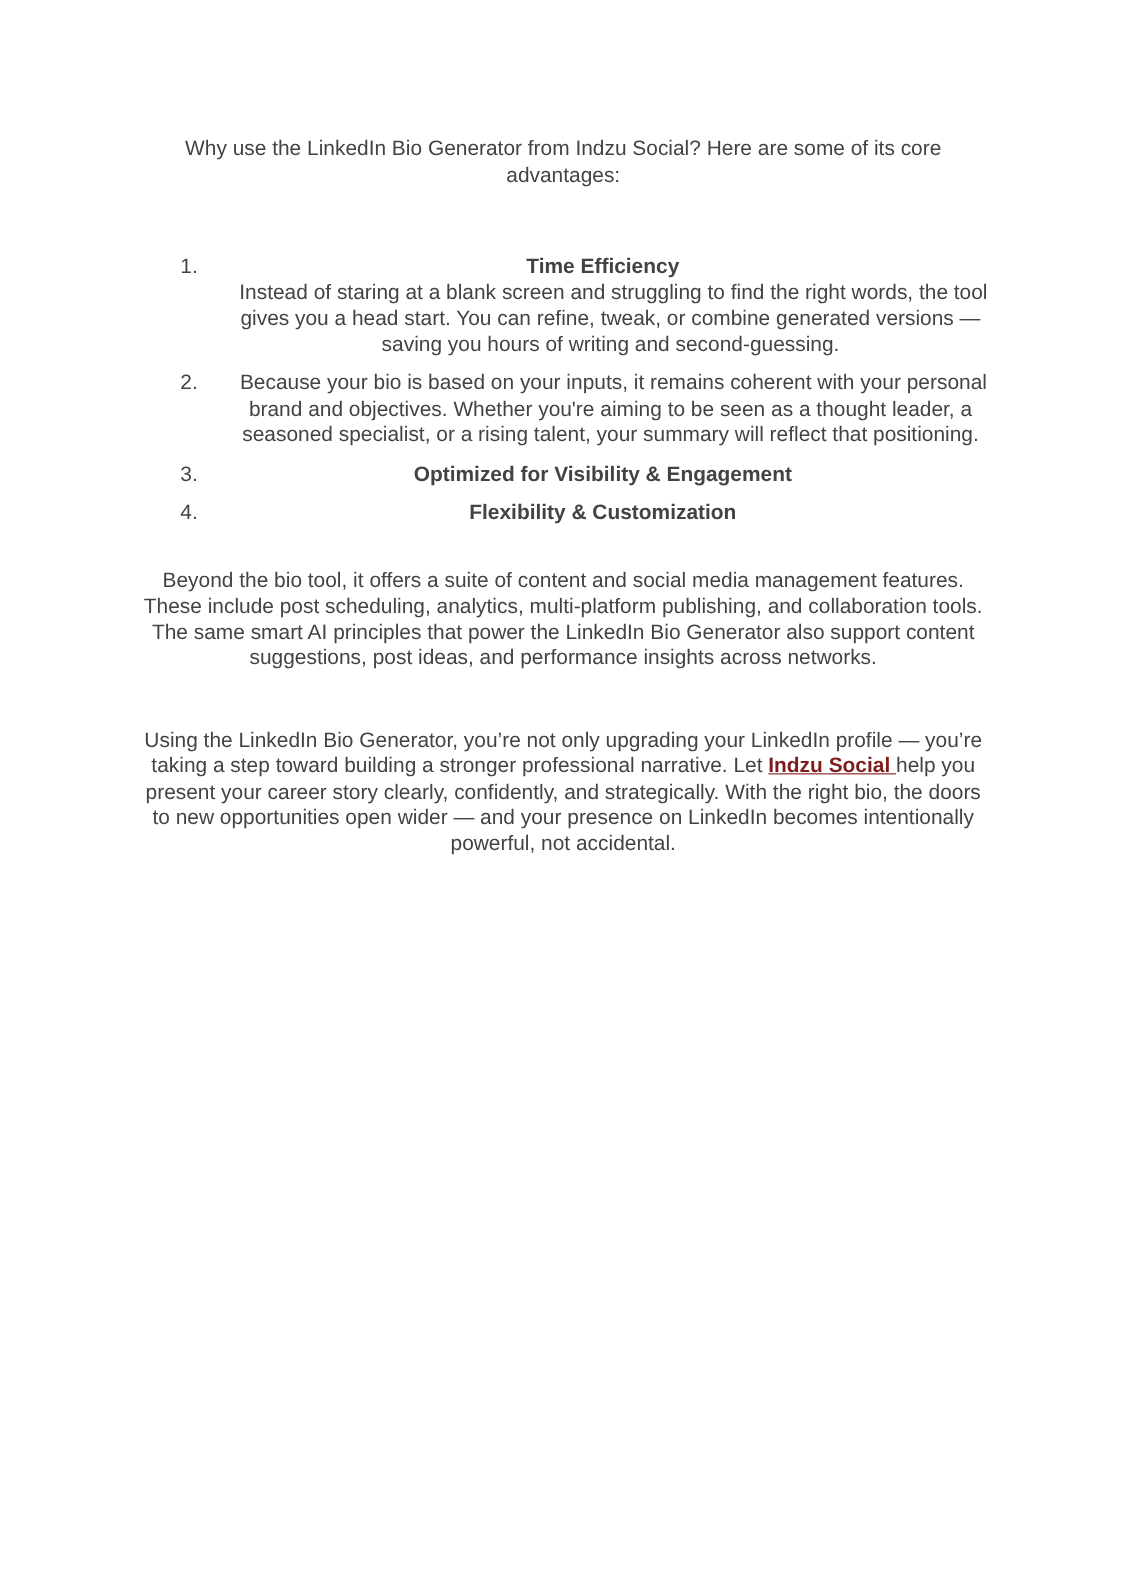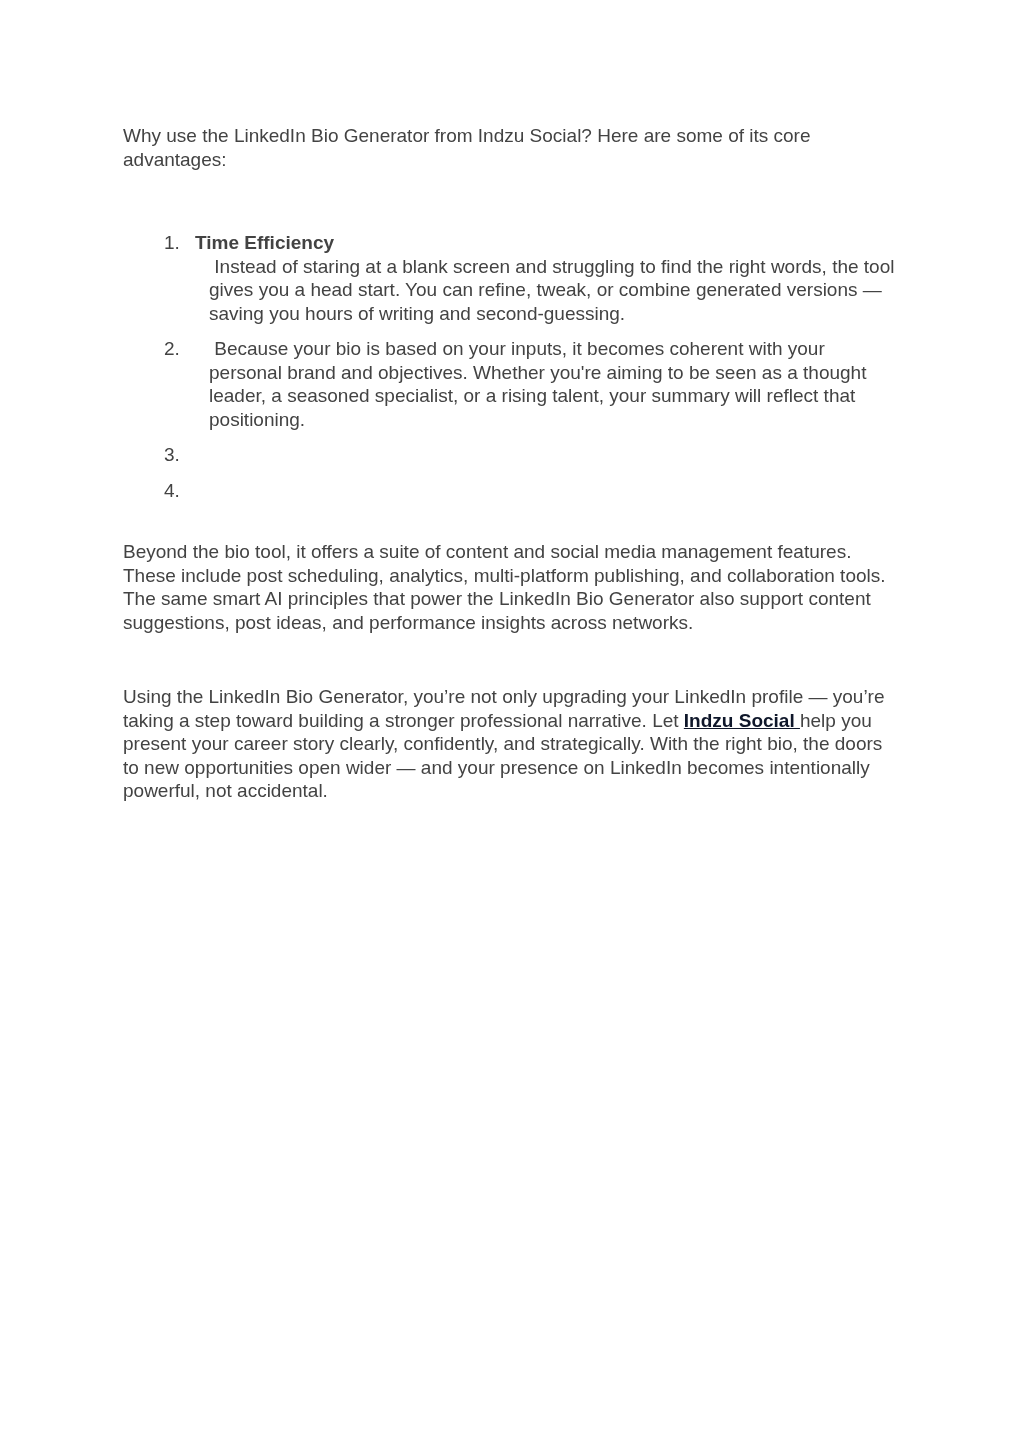--- a/index.html
+++ b/index.html
@@ -1,15 +1,15 @@
 <!DOCTYPE html>
 <html><head>
 <meta charset="utf-8">
 <style>
-  * { box-sizing: border-box; }
+  * { box-sizing: border-box; text-align: center; }
   html, body {
     margin: 0;
     padding: 0;
     background: #ffffff;
   }
   body {
     width: 1024px;
     height: 1446px;
     overflow: hidden;
     font-family: "Liberation Sans", sans-serif;
@@ -43,44 +43,46 @@
     white-space: pre-wrap;
     margin-left: 24px;
   }
   .beyond {
     margin: 38px 0 0 0;
   }
   .closing {
     margin: 51px 0 0 0;
   }
   a.doc-link {
-    color: #0f172a;
+    color: #7f1d1d;
     font-weight: bold;
     text-decoration: underline;
     cursor: pointer;
   }
 </style>
 </head>
 <body>
 
 <div class="page">
 
   <p class="intro">Why use the LinkedIn Bio Generator from Indzu Social? Here are some of its core advantages:</p>
 
   <ol class="advantages">
     <li>
       <div class="li-title">Time Efficiency</div>
       <div class="li-body"> Instead of staring at a blank screen and struggling to find the right words, the tool gives you a head start. You can refine, tweak, or combine generated versions — saving you hours of writing and second-guessing.</div>
     </li>
     <li>
-      <div class="li-body"> Because your bio is based on your inputs, it becomes coherent with your personal brand and objectives. Whether you're aiming to be seen as a thought leader, a seasoned specialist, or a rising talent, your summary will reflect that positioning.</div>
+      <div class="li-body"> Because your bio is based on your inputs, it remains coherent with your personal brand and objectives. Whether you're aiming to be seen as a thought leader, a seasoned specialist, or a rising talent, your summary will reflect that positioning.</div>
     </li>
     <li>
+      <div class="li-title">Optimized for Visibility &amp; Engagement</div>
     </li>
     <li>
+      <div class="li-title">Flexibility &amp; Customization</div>
     </li>
   </ol>
 
   <p class="beyond">Beyond the bio tool, it offers a suite of content and social media management features. These include post scheduling, analytics, multi-platform publishing, and collaboration tools. The same smart AI principles that power the LinkedIn Bio Generator also support content suggestions, post ideas, and performance insights across networks.</p>
 
   <p class="closing"><span>Using the LinkedIn Bio Generator, you’re not only upgrading your LinkedIn profile — you’re taking a step toward building a stronger professional narrative. Let </span><a class="doc-link">Indzu Social </a><span>help you present your career story clearly, confidently, and strategically. With the right bio, the doors to new opportunities open wider — and your presence on LinkedIn becomes intentionally powerful, not accidental.</span></p>
 
 </div>
 
 </body></html>

